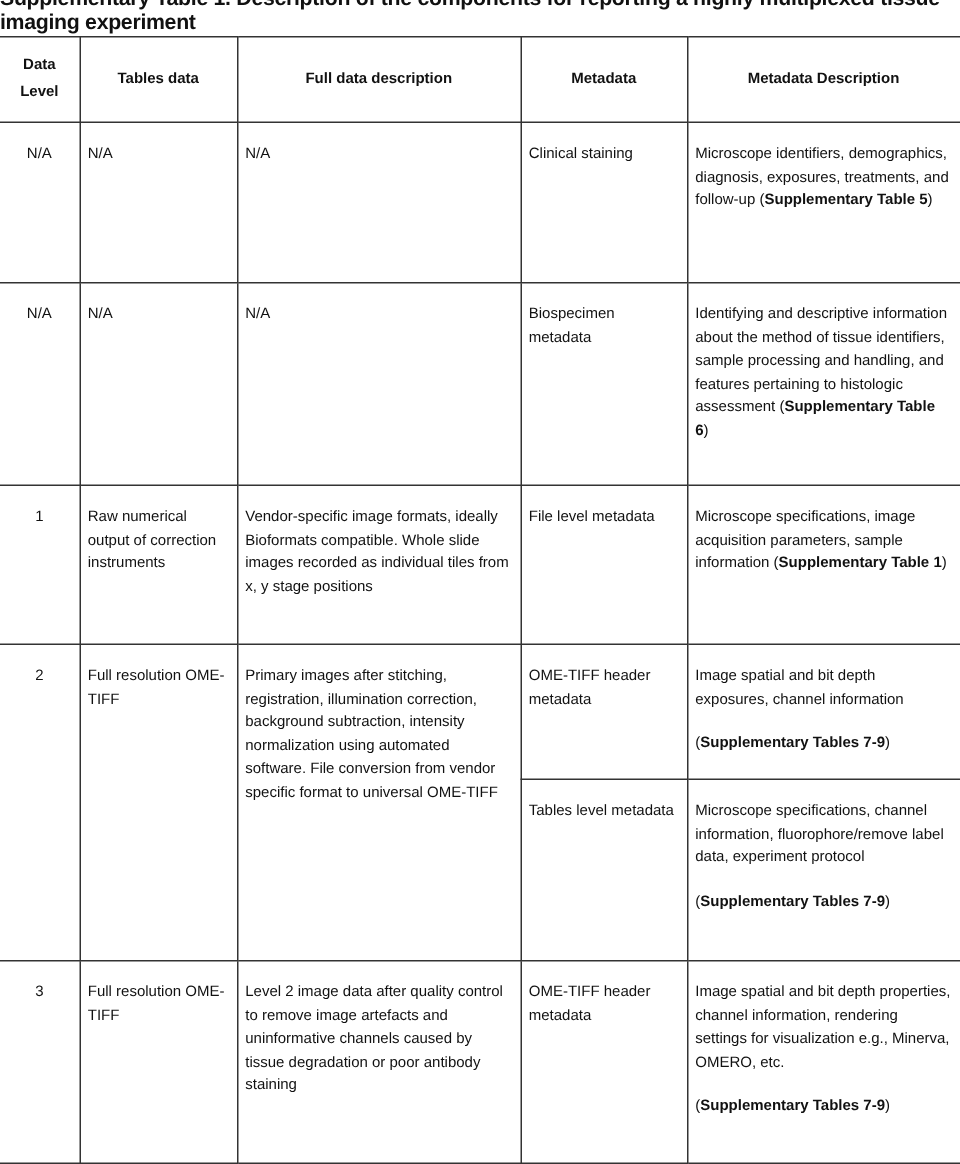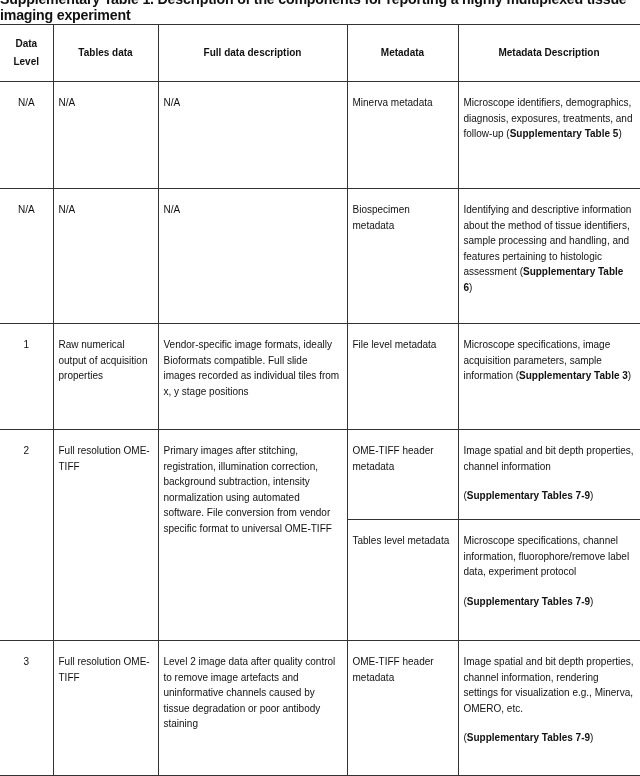--- a/index.html
+++ b/index.html
@@ -63,21 +63,21 @@
       <td class="lvl">
           <div class="cell">N/A</div>
         </td>
       <td>
           <div class="cell">N/A</div>
         </td>
       <td>
           <div class="cell">N/A</div>
         </td>
       <td>
-          <div class="cell">Minerva metadata</div>
+          <div class="cell">Clinical staining</div>
         </td>
       <td>
           <div class="cell"><span>Microscope identifiers, demographics, diagnosis, exposures, treatments, and follow-up (</span><span class="bold">Supplementary Table 5</span><span>)</span></div>
         </td>
     </tr>
 
     <tr style="height:135px;">
       <td class="lvl">
           <div class="cell">N/A</div>
         </td>
@@ -93,48 +93,48 @@
       <td>
           <div class="cell"><span>Identifying and descriptive information about the method of tissue identifiers, sample processing and handling, and features pertaining to histologic assessment (</span><span class="bold">Supplementary Table 6</span><span>)</span></div>
         </td>
     </tr>
 
     <tr style="height:106px;">
       <td class="lvl">
           <div class="cell">1</div>
         </td>
       <td>
-          <div class="cell">Raw numerical output of acquisition properties</div>
+          <div class="cell">Raw numerical output of correction instruments</div>
         </td>
       <td>
-          <div class="cell">Vendor-specific image formats, ideally Bioformats compatible. Full slide images recorded as individual tiles from x, y stage positions</div>
+          <div class="cell">Vendor-specific image formats, ideally Bioformats compatible. Whole slide images recorded as individual tiles from x, y stage positions</div>
         </td>
       <td>
           <div class="cell">File level metadata</div>
         </td>
       <td>
-          <div class="cell"><span>Microscope specifications, image acquisition parameters, sample information (</span><span class="bold">Supplementary Table 3</span><span>)</span></div>
+          <div class="cell"><span>Microscope specifications, image acquisition parameters, sample information (</span><span class="bold">Supplementary Table 1</span><span>)</span></div>
         </td>
     </tr>
 
     <tr style="height:90px;">
       <td class="lvl" rowspan="2">
           <div class="cell">2</div>
         </td>
       <td rowspan="2">
           <div class="cell">Full resolution OME-TIFF</div>
         </td>
       <td rowspan="2">
           <div class="cell">Primary images after stitching, registration, illumination correction, background subtraction, intensity normalization using automated software. File conversion from vendor specific format to universal OME-TIFF</div>
         </td>
       <td>
           <div class="cell">OME-TIFF header metadata</div>
         </td>
       <td>
-          <div class="cell"><span>Image spatial and bit depth properties, channel information</span><span class="gap"></span><span>(</span><span class="bold">Supplementary Tables 7-9</span><span>)</span></div>
+          <div class="cell"><span>Image spatial and bit depth exposures, channel information</span><span class="gap"></span><span>(</span><span class="bold">Supplementary Tables 7-9</span><span>)</span></div>
         </td>
     </tr>
     <tr style="height:121px;">
       <td>
           <div class="cell">Tables level metadata</div>
         </td>
       <td>
           <div class="cell"><span>Microscope specifications, channel information, fluorophore/remove label data, experiment protocol</span><span class="gap"></span><span>(</span><span class="bold">Supplementary Tables 7-9</span><span>)</span></div>
         </td>
     </tr>

